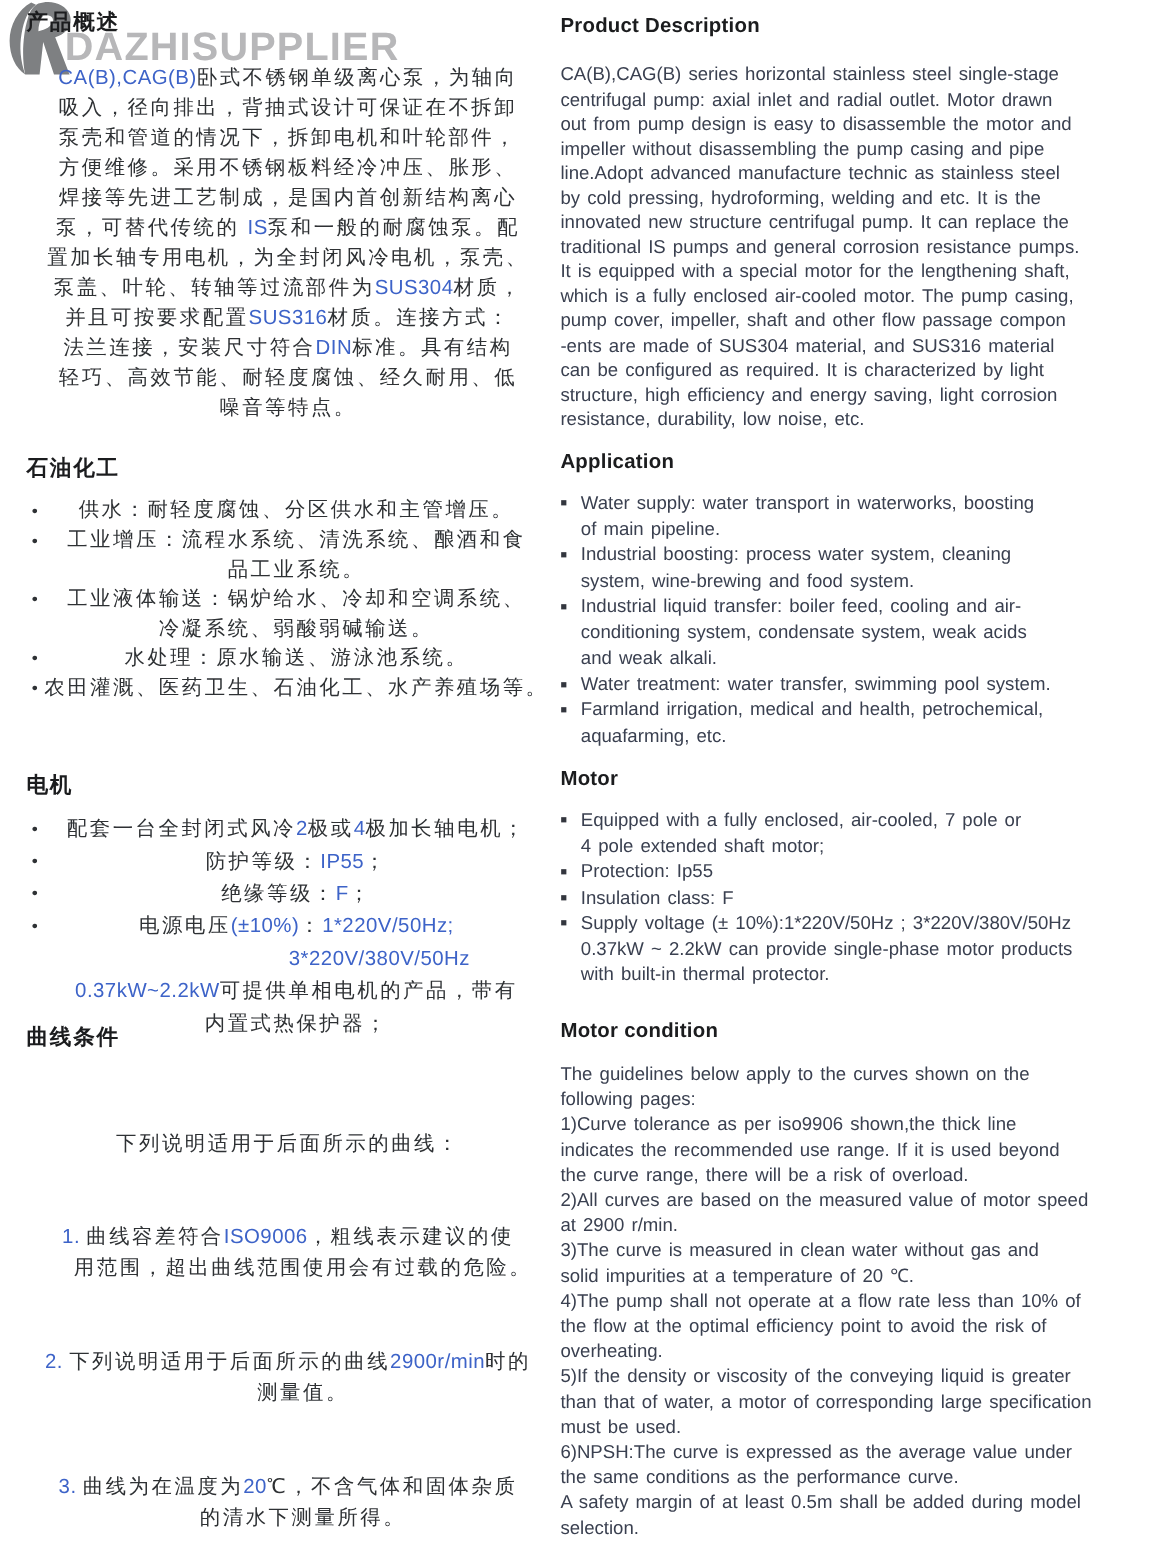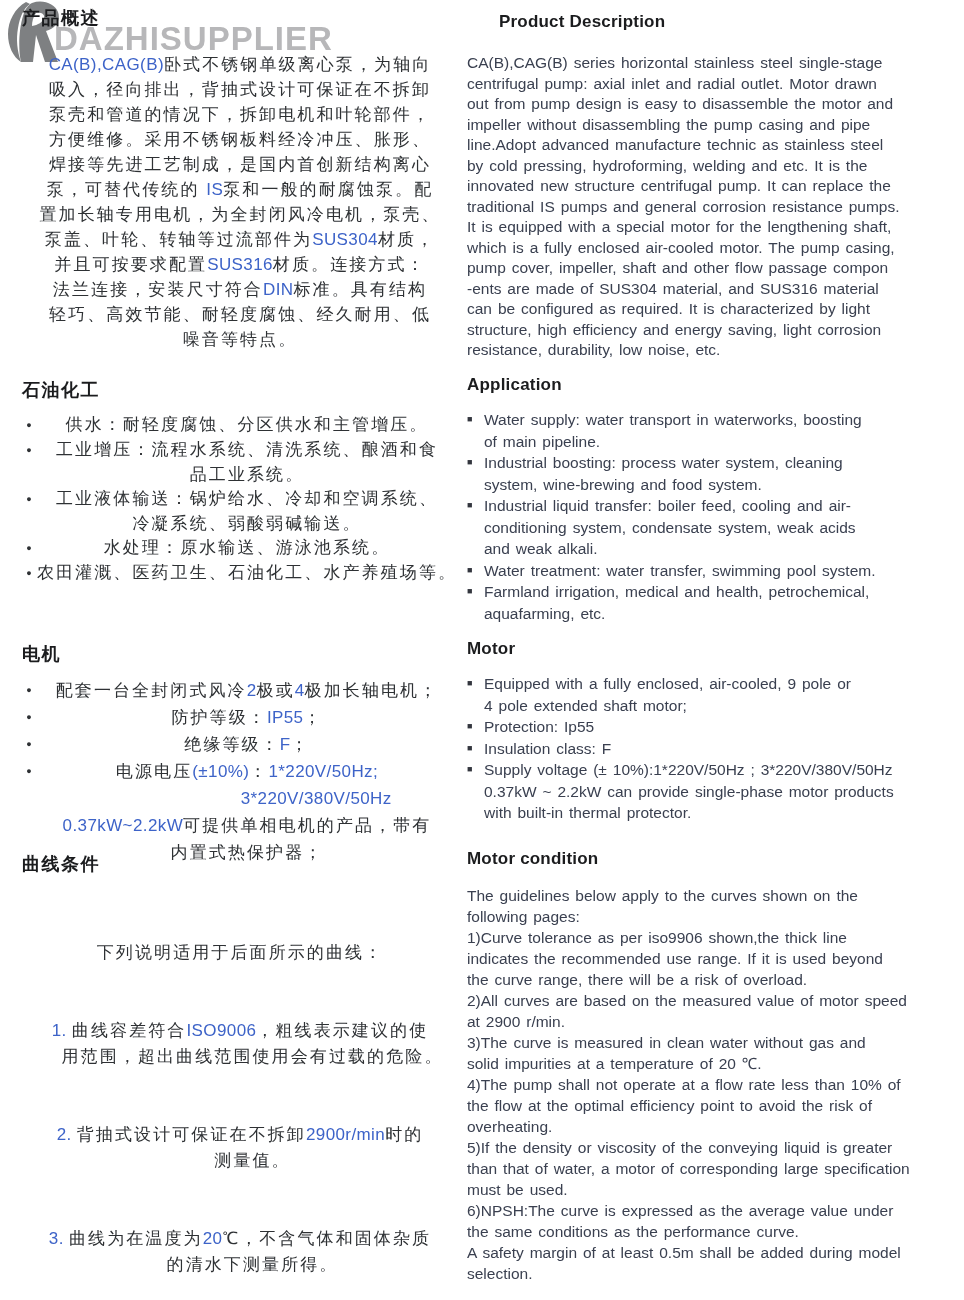--- a/index.html
+++ b/index.html
@@ -79,33 +79,33 @@
     <div class="blk zh-body zh-list lh27" style="top:677px;"><div class="list-row"><span class="list-bullet">●</span><span class="list-text"><span class="seg-zh">配套一台全封闭式风冷</span><span class="seg-num">2</span><span class="seg-zh">极或</span><span class="seg-num">4</span><span class="seg-zh">极加长轴电机；</span></span></div><div class="list-row"><span class="list-bullet">●</span><span class="list-text"><span class="seg-zh">防护等级：</span><span class="seg-num">IP55</span><span class="seg-zh">；</span></span></div><div class="list-row"><span class="list-bullet">●</span><span class="list-text"><span class="seg-zh">绝缘等级：</span><span class="seg-num">F</span><span class="seg-zh">；</span></span></div><div class="list-row"><span class="list-bullet">●</span><span class="list-text"><span class="seg-zh">电源电压</span><span class="seg-num">(±10%)</span><span class="seg-zh">：</span><span class="seg-num">1*220V/50Hz;</span><span class="seg-num">
                            3*220V/380V/50Hz</span><span class="seg-zh">
 </span><span class="seg-num">0.37kW~2.2kW</span><span class="seg-zh">可提供单相电机的产品，带有
 内置式热保护器；</span></span></div></div>
 
     <div class="blk zh-h" style="top:852px;">曲线条件</div>
     <div class="blk zh-body lh26" style="top:888px;">
       <div>下列说明适用于后面所示的曲线：</div>
       <div class="hang"><span class="seg-num">1. </span><span class="seg-zh">曲线容差符合</span><span class="seg-num">ISO9006</span><span class="seg-zh">，粗线表示建议的使
 用范围，超出曲线范围使用会有过载的危险。</span></div>
-      <div class="hang"><span class="seg-num">2. </span><span class="seg-zh">背抽式设计可保证在不拆卸</span><span class="seg-num">2900r/min</span><span class="seg-zh">时的
+      <div class="hang"><span class="seg-num">2. </span><span class="seg-zh">下列说明适用于后面所示的曲线</span><span class="seg-num">2900r/min</span><span class="seg-zh">时的
 测量值。</span></div>
       <div class="hang"><span class="seg-num">3. </span><span class="seg-zh">曲线为在温度为</span><span class="seg-num">20</span><span class="seg-zh">℃，不含气体和固体杂质
 的清水下测量所得。</span></div>
       
       
       
     </div>
   </div>
 
   <div class="col col-right">
 
-    <div class="blk en-h" style="top:12px;margin-left:32px;">Product Description</div>
+    <div class="blk en-h" style="top:12px;">Product Description</div>
     <div class="blk en-body" style="top:53px;">CA(B),CAG(B) series horizontal stainless steel single-stage
 centrifugal pump: axial inlet and radial outlet. Motor drawn
 out from pump design is easy to disassemble the motor and
 impeller without disassembling the pump casing and pipe
 line.Adopt advanced manufacture technic as stainless steel
 by cold pressing, hydroforming, welding and etc. It is the
 innovated new structure centrifugal pump. It can replace the
 traditional IS pumps and general corrosion resistance pumps.
 It is equipped with a special motor for the lengthening shaft,
 which is a fully enclosed air-cooled motor. The pump casing,
@@ -117,21 +117,21 @@
 
     <div class="blk en-h" style="top:375px;">Application</div>
     <div class="blk en-body en-list lh215" style="top:409px;line-height:21.5px;"><div class="list-row"><span class="list-bullet">■</span><span class="list-text">Water supply: water transport in waterworks, boosting
 of main pipeline.</span></div><div class="list-row"><span class="list-bullet">■</span><span class="list-text">Industrial boosting: process water system, cleaning
 system, wine-brewing and food system.</span></div><div class="list-row"><span class="list-bullet">■</span><span class="list-text">Industrial liquid transfer: boiler feed, cooling and air-
 conditioning system, condensate system, weak acids
 and weak alkali.</span></div><div class="list-row"><span class="list-bullet">■</span><span class="list-text">Water treatment: water transfer, swimming pool system.</span></div><div class="list-row"><span class="list-bullet">■</span><span class="list-text">Farmland irrigation, medical and health, petrochemical,
 aquafarming, etc.</span></div></div>
 
     <div class="blk en-h" style="top:639px;">Motor</div>
-    <div class="blk en-body en-list lh215" style="top:673px;line-height:21.5px;"><div class="list-row"><span class="list-bullet">■</span><span class="list-text">Equipped with a fully enclosed, air-cooled, 9 pole or
+    <div class="blk en-body en-list lh215" style="top:673px;line-height:21.5px;"><div class="list-row"><span class="list-bullet">■</span><span class="list-text">Equipped with a fully enclosed, air-cooled, 7 pole or
 4 pole extended shaft motor;</span></div><div class="list-row"><span class="list-bullet">■</span><span class="list-text">Protection: Ip55</span></div><div class="list-row"><span class="list-bullet">■</span><span class="list-text">Insulation class: F</span></div><div class="list-row"><span class="list-bullet">■</span><span class="list-text">Supply voltage (± 10%):1*220V/50Hz ; 3*220V/380V/50Hz
 0.37kW ~ 2.2kW can provide single-phase motor products
 with built-in thermal protector.</span></div></div>
 
     <div class="blk en-h" style="top:849px;">Motor condition</div>
     <div class="blk en-body lh21" style="top:885px;line-height:21px;">The guidelines below apply to the curves shown on the
 following pages:
 1)Curve tolerance as per iso9906 shown,the thick line
 indicates the recommended use range. If it is used beyond
 the curve range, there will be a risk of overload.

